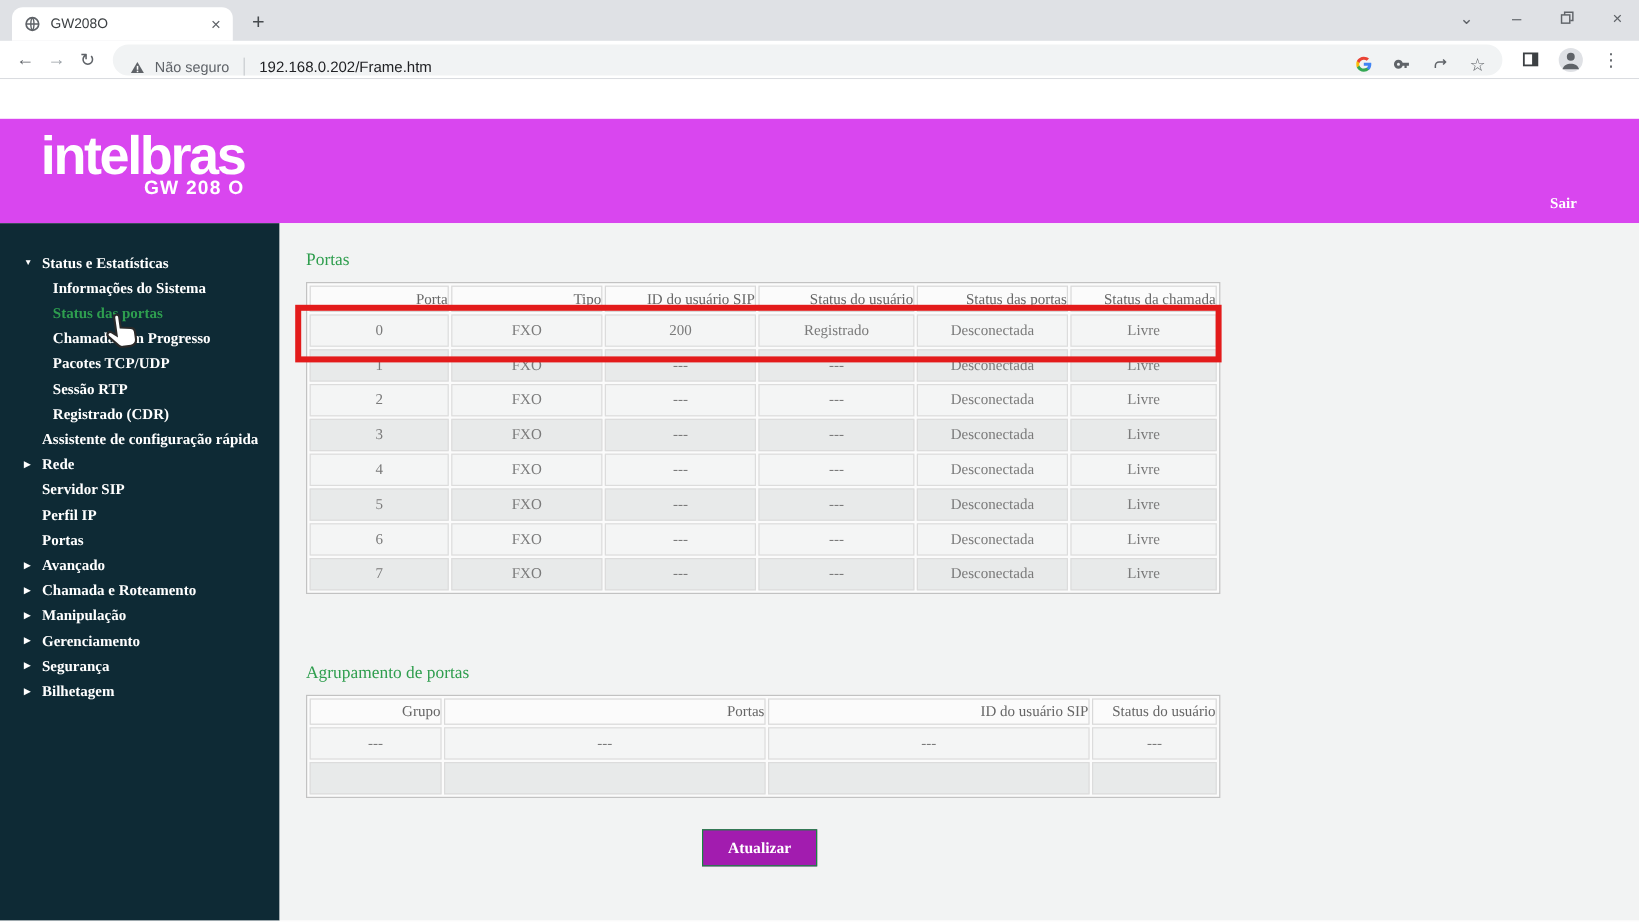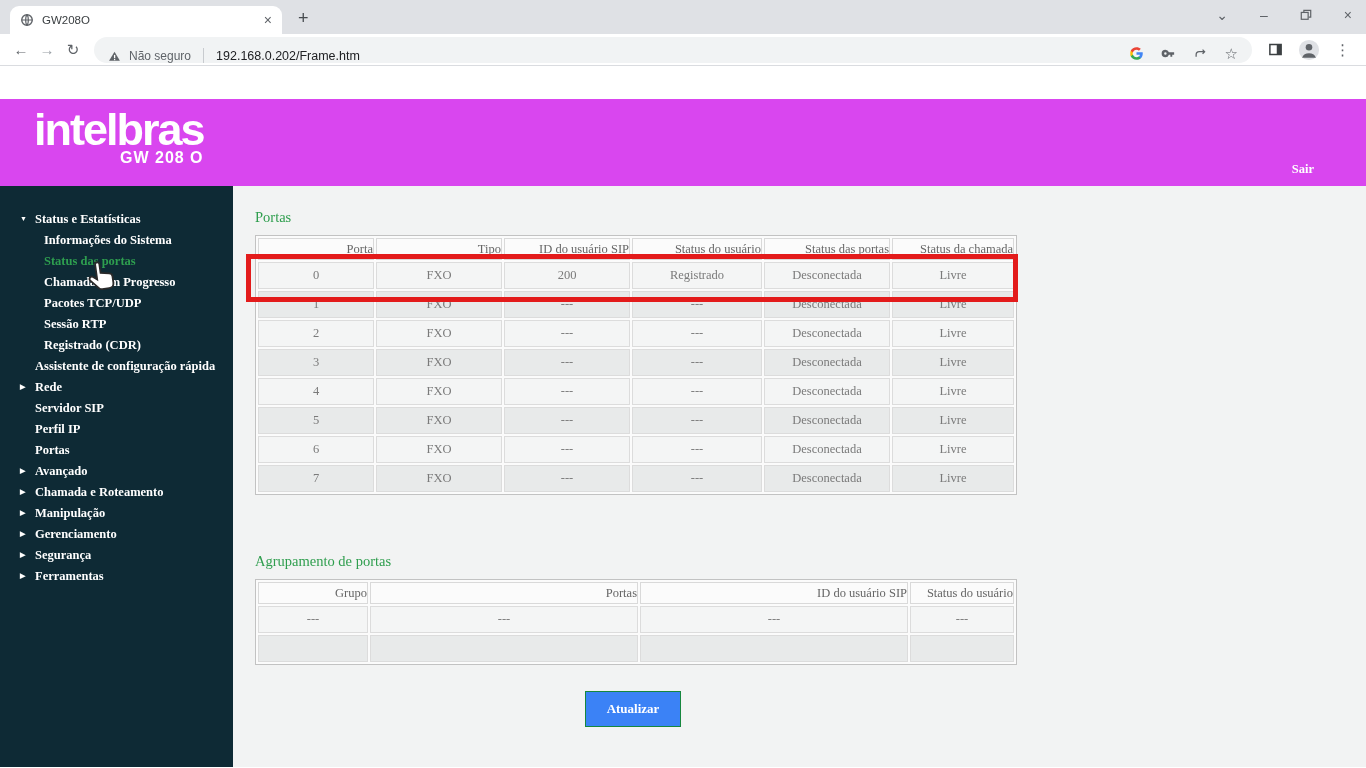--- a/index.html
+++ b/index.html
@@ -2,21 +2,21 @@
 <html><head>
 <meta charset="utf-8">
 <style>
   * { margin:0; padding:0; box-sizing:border-box; }
   html,body { width:1366px; height:768px; overflow:hidden; background:#fff;
               font-family:"Liberation Sans", sans-serif; }
 
   
   .tabstrip { height:34px; background:#dfe1e5; position:relative;
               display:flex; align-items:flex-end; }
-  .tab { margin-left:10px; width:272px; height:28px; background:#fff;
+  .tab { margin-left:10px; width:184px; height:28px; background:#fff;
          border-radius:9px 9px 0 0; display:flex; align-items:center;
          padding:0 10px; gap:8px; }
   .tab-title { flex:1; font-size:11.5px; color:#3c4043; white-space:nowrap;
                overflow:hidden; }
   .tab-close { color:#5f6368; font-size:14px; line-height:1; cursor:default; }
   .new-tab { margin-left:16px; margin-bottom:5px; font-size:18px; color:#474b4f; }
   .win-controls { position:absolute; right:14px; top:8px; display:flex;
                   gap:32px; align-items:center; color:#5f6368; }
   .win-controls span { font-size:14px; line-height:1; }
 
@@ -74,22 +74,22 @@
   table.data th { background:#fbfbfb; color:#666; font-weight:normal;
                   font-family:"Liberation Serif", serif; font-size:12.5px;
                   height:22px; border:1px solid #d9d9d9; text-align:right; }
   table.data td { font-family:"Liberation Serif", serif; font-size:12.5px;
                   color:#7a7a7a; text-align:center; height:27px;
                   border:1px solid #dcdcdc; }
   tr.even td { background:#f4f5f5; }
   tr.odd  td { background:#e8eaea; }
 
   .ports-gap { height:58px; }
-  .refresh-btn { display:block; margin:26px 0 0 330px; width:96px; height:36px;
-                 background:#3b82f6; color:#fff; border:1px solid #17873e;
+  .refresh-btn { display:block; margin:26px 0 0 330px; width:96px; height:31px;
+                 background:#a21caf; color:#fff; border:1px solid #17873e;
                  font-family:"Liberation Serif", serif; font-size:13px;
                  font-weight:bold; cursor:pointer; }
 
   .red-box { position:absolute; left:13px; top:68px; width:772px; height:48px;
              border:5px solid #e31b1b; pointer-events:none; z-index:5; }
 </style>
 </head>
 <body>
 
 <div class="tabstrip">
@@ -224,21 +224,21 @@
       <div class="menu-item lvl0">
         <span class="arrow">▶</span>
         <span>Gerenciamento</span>
       </div>
       <div class="menu-item lvl0">
         <span class="arrow">▶</span>
         <span>Segurança</span>
       </div>
       <div class="menu-item lvl0">
         <span class="arrow">▶</span>
-        <span>Ferramentas</span>
+        <span>Bilhetagem</span>
       </div>
     </div>
 
   <div class="content">
     <div class="red-box"></div>
 
     <div class="section-title">Portas</div>
     <table class="data" id="ports-table">
       <colgroup>
           <col style="width:116px">

